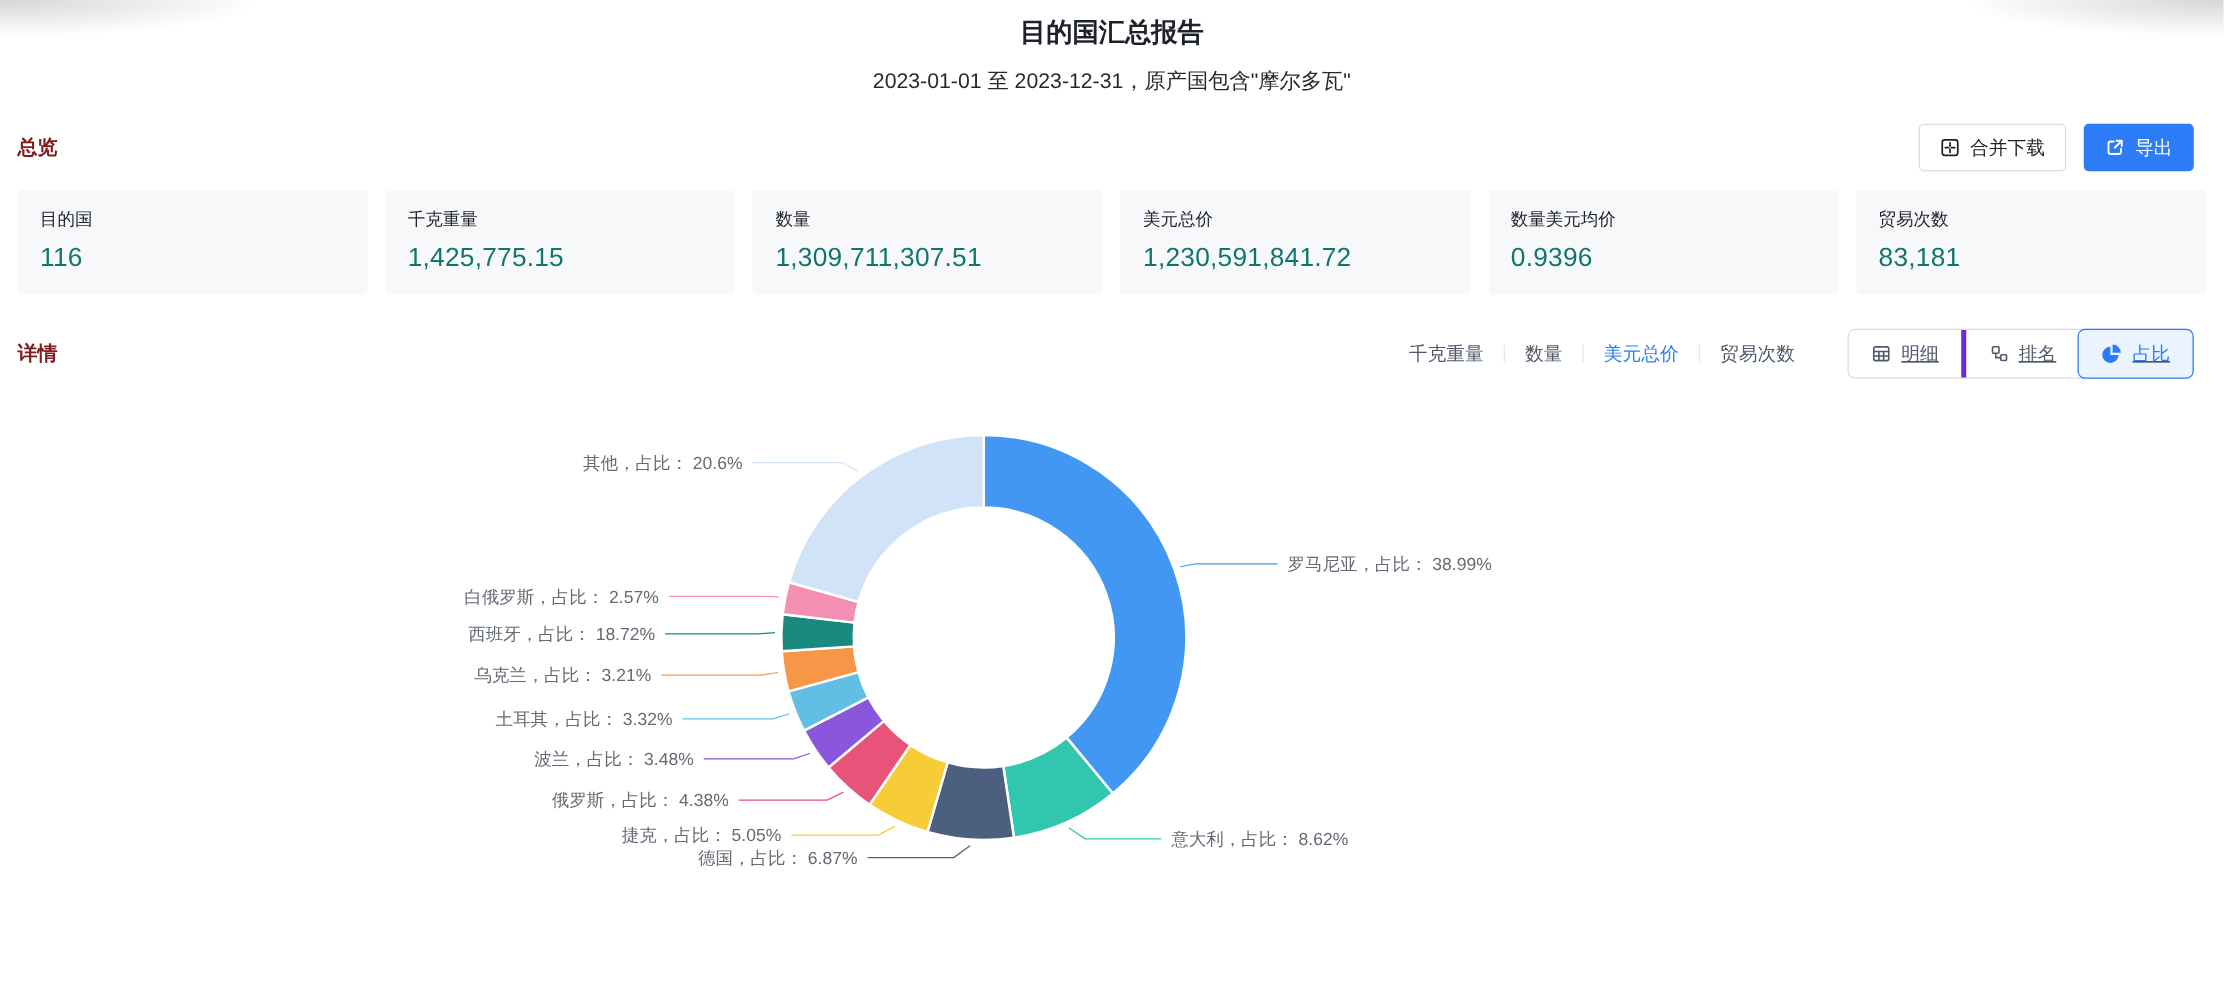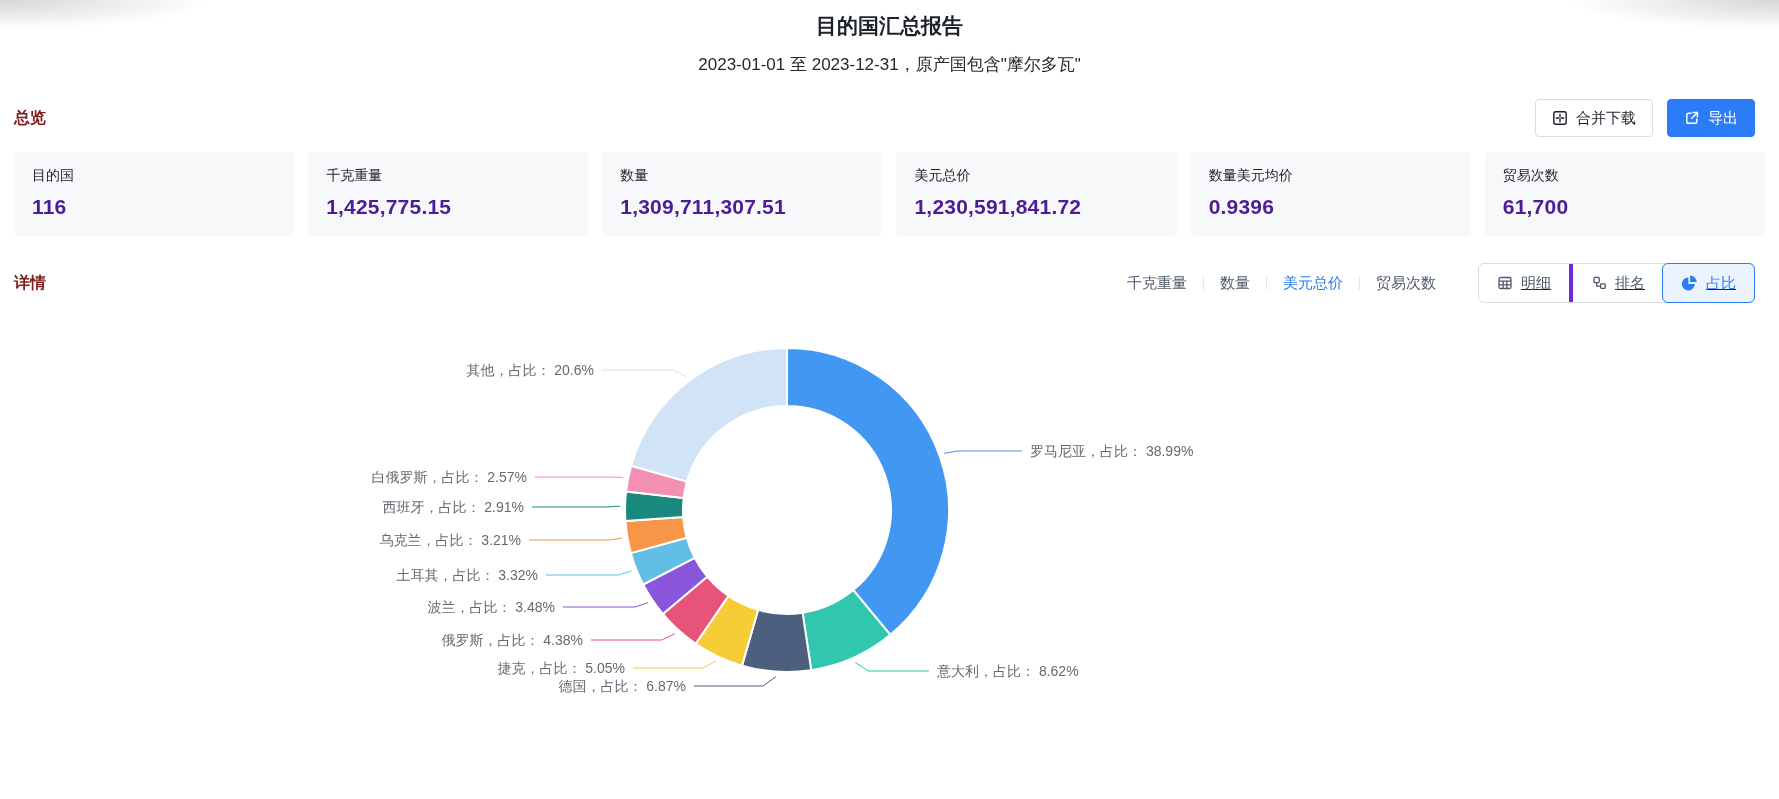--- a/index.html
+++ b/index.html
@@ -38,21 +38,21 @@
   .btn svg { display:block; }
 
   .cards {
     margin: 14px 14px 0 14px;
     display: grid;
     grid-template-columns: repeat(6, 1fr);
     gap: 14px;
   }
   .card { background:#f7f8fa; border-radius:4px; padding:15px 18px 17px; }
   .card-label { font-size:14px; color:#1d2129; }
-  .card-value { margin-top:10px; font-size:21px; font-weight:700; color:#4c1d95; letter-spacing:.2px; }
+  .card-value { margin-top:10px; font-size:21px; font-weight:400; color:#0f766e; letter-spacing:.2px; }
 
   .detail-row { margin-top: 26px; height: 42px; }
   .metric-tabs { margin-left:auto; display:flex; align-items:center; gap:16px; }
   .metric-tab { font-size:15px; color:#4e5969; cursor:pointer; }
   .metric-tab.active { color: var(--accent); }
   .tab-sep { width:1px; height:14px; background:#e5e6eb; }
 
   .view-group {
     margin-left: 42px;
     display:flex; align-items:stretch;
@@ -134,21 +134,21 @@
     <div class="card">
       <div class="card-label">美元总价</div>
       <div class="card-value">1,230,591,841.72</div>
     </div>
     <div class="card">
       <div class="card-label">数量美元均价</div>
       <div class="card-value">0.9396</div>
     </div>
     <div class="card">
       <div class="card-label">贸易次数</div>
-      <div class="card-value">61,700</div>
+      <div class="card-value">83,181</div>
     </div>
   </div>
 
 <div class="section-row detail-row">
   <div class="section-heading">详情</div>
   <div class="metric-tabs" id="metric-tabs">
       <span class="metric-tab">千克重量</span>
       <span class="tab-sep"></span>
       <span class="metric-tab">数量</span>
       <span class="tab-sep"></span>
@@ -214,16 +214,16 @@
       <polyline points="602,70 673.3,70 686.3,76.8" fill="none" stroke="#D0E3F7" stroke-width="1"></polyline>
     </svg>
     <div class="pie-label" style="top: 141px; left: 1030px;">罗马尼亚，占比： 38.99%</div>
     <div class="pie-label" style="top: 361px; left: 937px;">意大利，占比： 8.62%</div>
     <div class="pie-label" style="top: 376px; right: 1093px; text-align: right;">德国，占比： 6.87%</div>
     <div class="pie-label" style="top: 358px; right: 1154px; text-align: right;">捷克，占比： 5.05%</div>
     <div class="pie-label" style="top: 330px; right: 1196px; text-align: right;">俄罗斯，占比： 4.38%</div>
     <div class="pie-label" style="top: 297px; right: 1224px; text-align: right;">波兰，占比： 3.48%</div>
     <div class="pie-label" style="top: 265px; right: 1241px; text-align: right;">土耳其，占比： 3.32%</div>
     <div class="pie-label" style="top: 230px; right: 1258px; text-align: right;">乌克兰，占比： 3.21%</div>
-    <div class="pie-label" style="top: 197px; right: 1255px; text-align: right;">西班牙，占比： 2.91%</div>
+    <div class="pie-label" style="top: 197px; right: 1255px; text-align: right;">西班牙，占比： 18.72%</div>
     <div class="pie-label" style="top: 167px; right: 1252px; text-align: right;">白俄罗斯，占比： 2.57%</div>
     <div class="pie-label" style="top: 60px; right: 1185px; text-align: right;">其他，占比： 20.6%</div>
   </div>
 
 </body></html>

